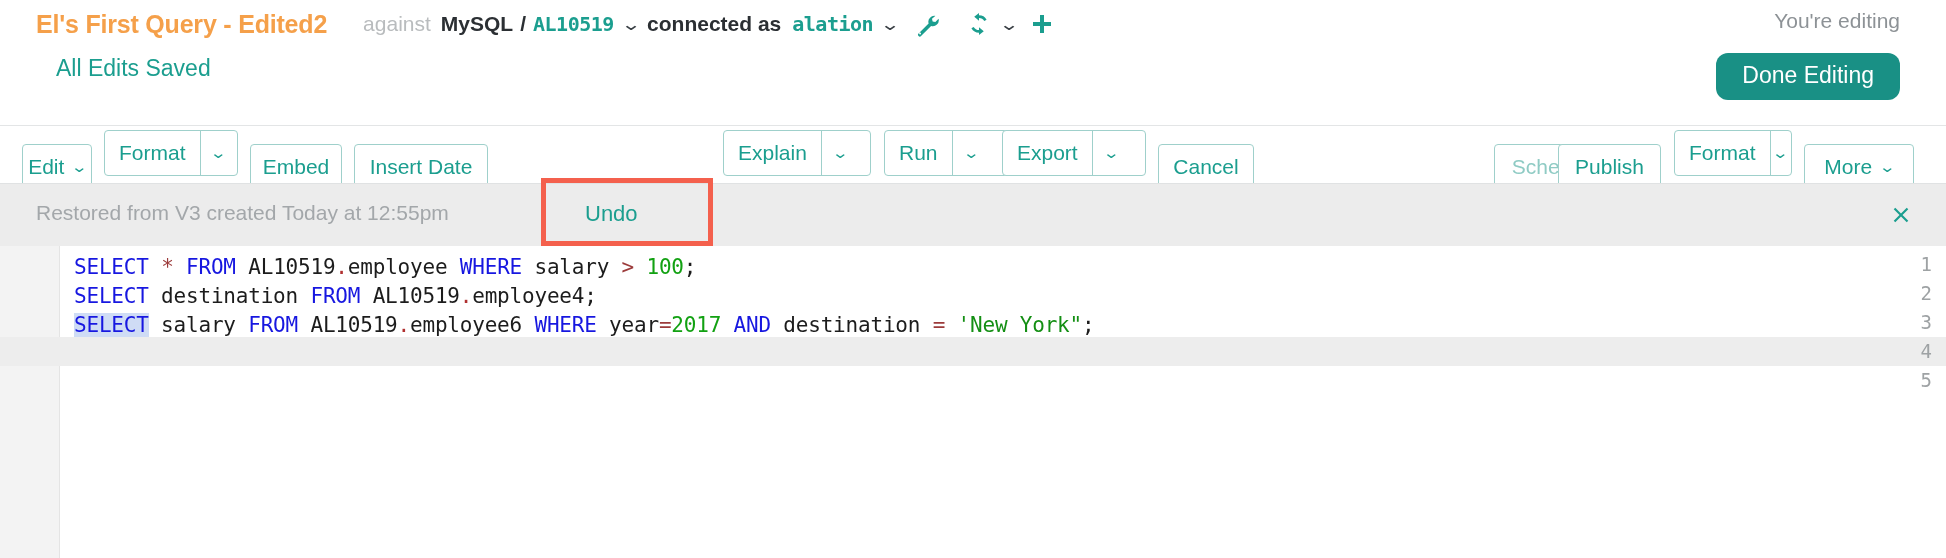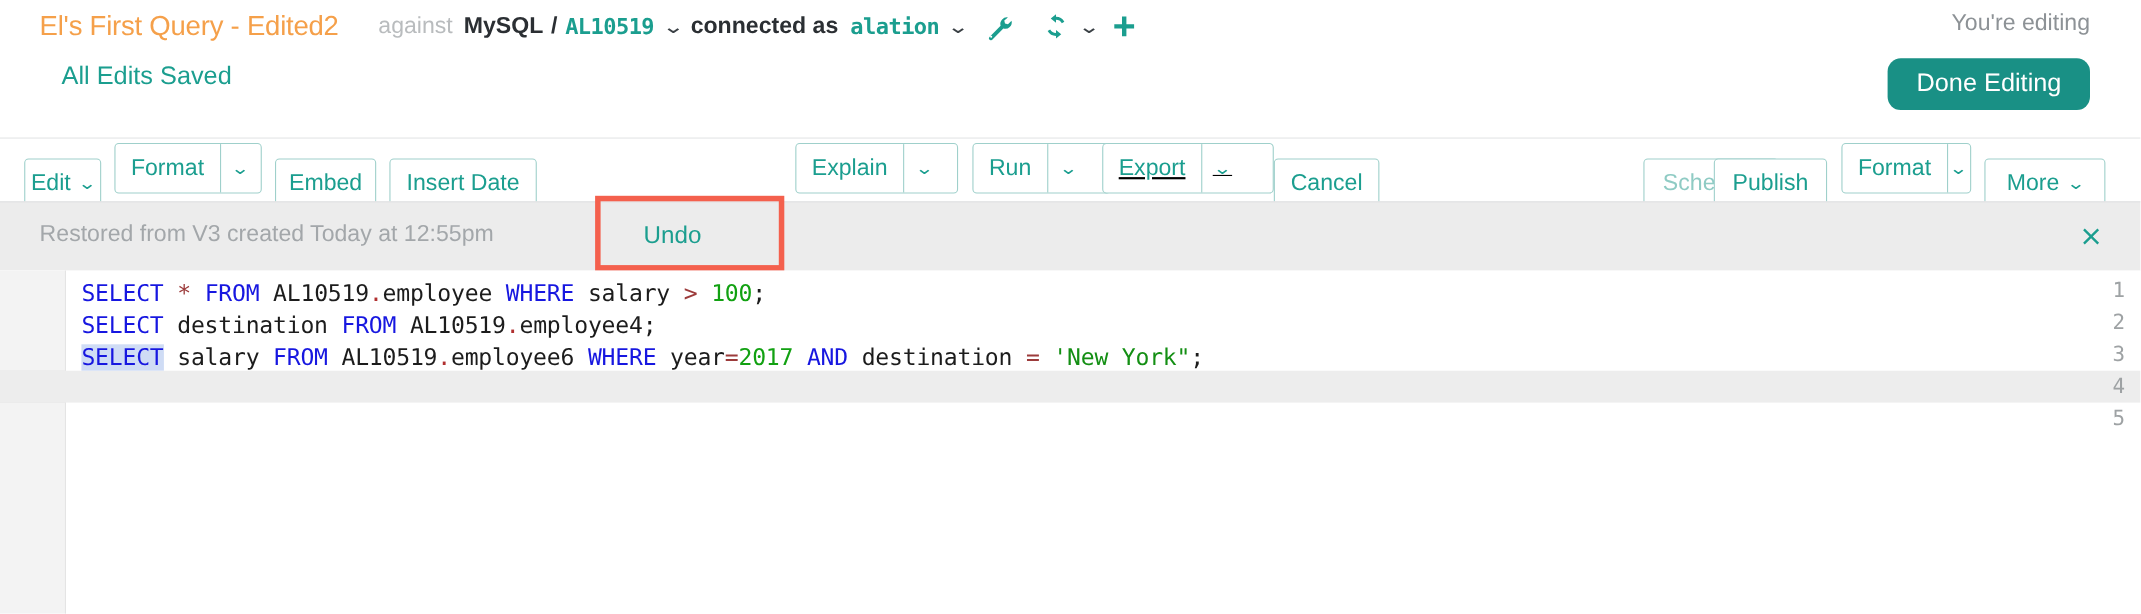--- a/index.html
+++ b/index.html
@@ -15,21 +15,21 @@
 
   
   .header-row {
     position: absolute; left:0; top:0; width:1946px; height:48px;
     display:flex; align-items:center;
   }
   .query-title {
     margin-left: 36px;
     font-size: 25px;
     color: #f5a04a;
-    font-weight: 400;
+    font-weight: 700;
     letter-spacing: -0.2px;
     white-space: nowrap;
   }
   .hdr-meta {
     margin-left: 36px;
     display:flex; align-items:center; white-space:nowrap;
     font-size: 21px;
   }
   .muted-grey { color: #b9bcbe; }
   .dark-txt { color: #2b2f33; font-weight:700; }
@@ -247,21 +247,21 @@
         </div>
     </div>
 
     <div class="split" style="left:884px; width:126px;">
       <div class="main">Run</div>
       <div class="arrow">
           <span>⌄</span>
         </div>
     </div>
 
-    <div class="split" style="left:1002px; width:156px;text-decoration:underline;">
+    <div class="split" style="left:1002px; width:144px;">
       <div class="main">Export</div>
       <div class="arrow">
           <span>⌄</span>
         </div>
     </div>
 
     <div class="btn" style="left:1158px; width:96px;">Cancel</div>
 
     <div class="btn disabled" style="left:1494px; width:123px;">Schedule</div>
 

